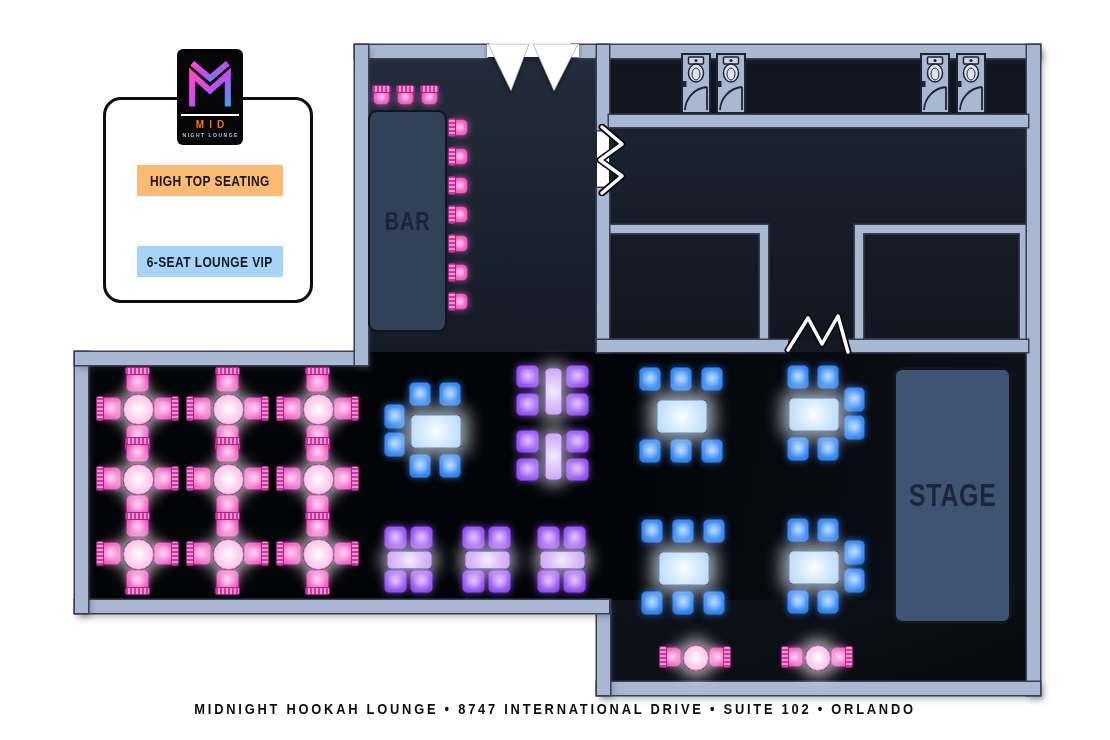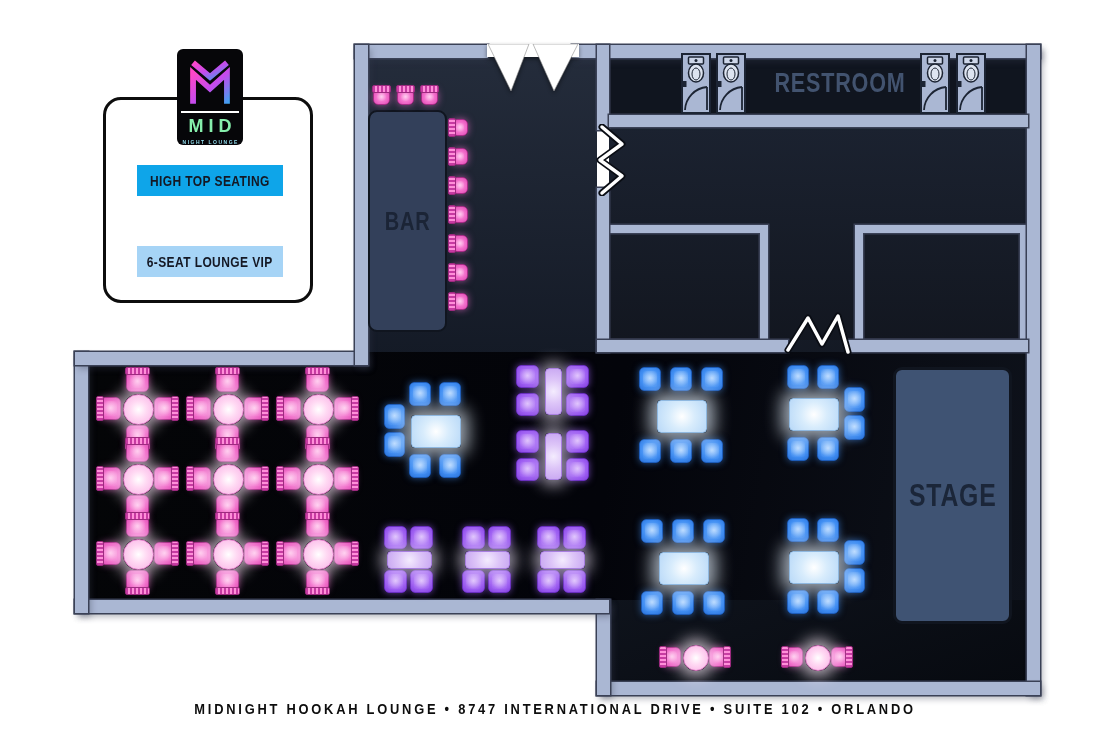--- a/index.html
+++ b/index.html
@@ -53,21 +53,21 @@
     border:1px solid #a87fe0;box-shadow:0 0 15px 5px rgba(242,232,255,.65);}
   .bl-tbl{background:radial-gradient(circle,#ffffff 0%,#d8ecfc 45%,#b9d9f8 100%);
     border:1px solid #8fb8e0;box-shadow:0 0 17px 7px rgba(230,242,255,.7);}
 
   
   .legend-card{position:absolute;left:103px;top:97px;width:210px;height:206px;background:#fff;
     border:3px solid #0d0d0d;border-radius:18px;box-sizing:border-box;}
   .logo-box{position:absolute;left:177px;top:49px;width:66px;height:96px;background:#060609;border-radius:6px;
     display:flex;flex-direction:column;align-items:center;padding-top:3px;box-sizing:border-box;}
   .logo-sep{width:58px;height:2px;background:#fff;margin:2px 0 3px 0;}
-  .logo-mid{font-size:18px;font-weight:bold;color:#86efac;letter-spacing:5px;text-indent:5px;}
+  .logo-mid{font-size:10px;font-weight:bold;color:#f97316;letter-spacing:5px;text-indent:5px;}
   .logo-sub{font-size:5px;font-weight:bold;color:#8fd8e8;letter-spacing:1.5px;text-indent:1.5px;margin-top:2px;}
   .lg-row{position:absolute;left:137px;width:146px;height:31px;display:flex;align-items:center;justify-content:center;}
   .lg-row span{font-size:15px;font-weight:bold;color:#141824;letter-spacing:.5px;}
 
   svg{display:block;}
   .notch{position:absolute;left:487px;top:44px;filter:drop-shadow(0 2px 2px rgba(0,0,0,.45));}
   .zig{position:absolute;}
 </style>
 </head>
 <body>
@@ -136,23 +136,20 @@
       <rect x="5.5" y="2" width="15" height="7" rx="1" fill="#cdd6e8" stroke="#1c2433" stroke-width="1.5"></rect>
       <circle cx="13" cy="5.5" r="1.5" fill="#1c2433"></circle>
       <ellipse cx="13" cy="18" rx="7.5" ry="9" fill="#dde4f0" stroke="#1c2433" stroke-width="1.5"></ellipse>
       <ellipse cx="13" cy="19" rx="4" ry="6" fill="none" stroke="#1c2433" stroke-width="1"></ellipse>
       <rect x="0" y="26" width="3.5" height="6" fill="#1c2433"></rect>
       <path d="M2,55 A24,24 0 0 1 24,32" fill="none" stroke="#1c2433" stroke-width="1.8"></path>
       <line x1="24" y1="32" x2="24" y2="55" stroke="#1c2433" stroke-width="1.8"></line>
     </svg>
   </div>
 
-  <div class="restroom-label">
-    <span class="cond">RESTROOM</span>
-  </div>
 
   <div id="stage" class="area-box">
     <span class="cond stage-label">STAGE</span>
   </div>
   <div id="bar" class="area-box">
     <span class="cond bar-label">BAR</span>
   </div>
 
   <svg class="notch" width="92" height="52" viewBox="0 0 92 52">
     <rect x="0" y="0" width="92" height="13" fill="#fff"></rect>
@@ -366,21 +363,21 @@
           <stop offset="1" stop-color="#3fa0f0"></stop>
         </linearGradient>
       </defs>
       <polyline points="13,12 32,28 51,12" fill="none" stroke="url(#mg)" stroke-width="6.5"></polyline>
       <path d="M13,58 L13,24 L32,41 L51,24 L51,58" fill="none" stroke="url(#mg)" stroke-width="6.5"></path>
     </svg>
     <div class="logo-sep"></div>
     <div class="logo-mid">MID</div>
     <div class="logo-sub">NIGHT LOUNGE</div>
   </div>
-  <div class="lg-row" style="top: 165px; background: #0ea5e9;">
+  <div class="lg-row" style="top: 165px; background: #fdba74;">
     <span class="cond">HIGH TOP SEATING</span>
   </div>
   <div class="lg-row" style="top: 246px; background: rgb(166, 212, 246);">
     <span class="cond">6-SEAT LOUNGE VIP</span>
   </div>
 
   <div class="footer">
     <span class="cond" style="transform:scaleX(.92);">MIDNIGHT HOOKAH LOUNGE • 8747 INTERNATIONAL DRIVE • SUITE 102 • ORLANDO</span>
   </div>
 </div>

